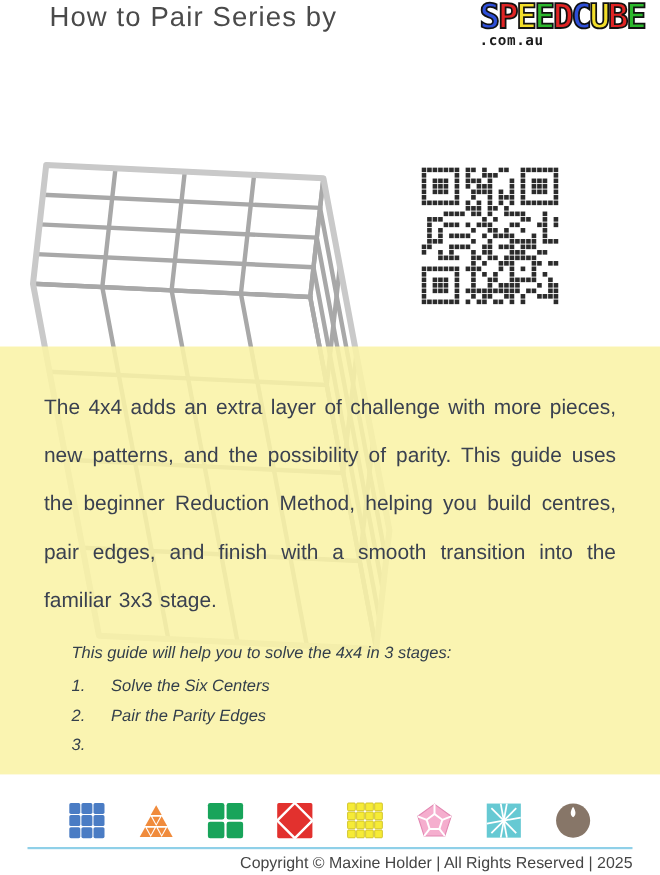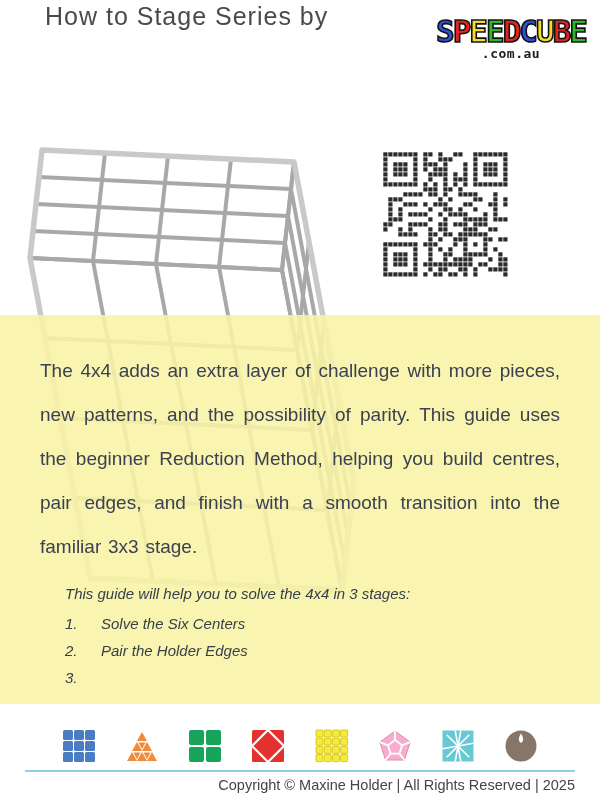--- a/index.html
+++ b/index.html
@@ -2,21 +2,21 @@
 <html><head>
 <meta charset="utf-8">
 <style>
   html,body{margin:0;padding:0;}
   .page{position:relative;width:600px;height:795px;background:#ffffff;overflow:hidden;
         font-family:"Liberation Sans",sans-serif;}
 
   
   .hdr{position:absolute;top:0;left:0;right:0;height:35px;background:#fff;}
   .series{position:absolute;left:45px;top:2px;font-size:25px;font-weight:400;color:#4a4a4a;letter-spacing:1px;}
-  .logo{position:absolute;right:14px;top:16px;text-align:center;line-height:1;}
+  .logo{position:absolute;right:14px;top:0;text-align:left;line-height:1;}
   .logo-letters{font-family:"DejaVu Sans Mono",monospace;font-weight:700;font-size:31px;letter-spacing:-2px;
         -webkit-text-stroke:1.6px #111;}
   .logo-letters span{display:inline-block;}
   .logo-domain{font-family:"DejaVu Sans Mono",monospace;font-weight:700;font-size:13px;color:#1c1c1c;margin-top:0px;letter-spacing:0.5px;}
 
   
   .banner{position:absolute;top:35px;left:0;right:0;height:100px;display:flex;align-items:center;justify-content:center;}
   .banner h1{margin:0;font-size:40px;font-weight:700;color:#ffffff;letter-spacing:2px;
         text-shadow:0 0 1px #d8d8d8,0 2px 2px rgba(160,160,160,.55);}
 
@@ -79,21 +79,21 @@
       <line x1="294" y1="162" x2="282" y2="270" stroke="#a8a8a8" stroke-width="4" stroke-linecap="round"></line>
       <line x1="30" y1="258" x2="282" y2="270" stroke="#a8a8a8" stroke-width="4" stroke-linecap="round"></line>
       <line x1="282" y1="270" x2="342" y2="590" stroke="#a8a8a8" stroke-width="4" stroke-linecap="round"></line>
       <line x1="90" y1="578" x2="342" y2="590" stroke="#a8a8a8" stroke-width="4" stroke-linecap="round"></line>
       <line x1="282" y1="270" x2="342" y2="590" stroke="#a8a8a8" stroke-width="4" stroke-linecap="round"></line>
       <line x1="354" y1="482" x2="342" y2="590" stroke="#a8a8a8" stroke-width="4" stroke-linecap="round"></line>
       <polygon points="42,150 294,162 354,482 342,590 90,578 30,258" fill="none" stroke="#c9c9c9" stroke-width="5.5" stroke-linejoin="round"></polygon>
     </svg>
 
   <div class="hdr">
-    <div class="series">How to Stage Series by</div>
+    <div class="series">How to Pair Series by</div>
     <div class="logo">
       <div class="logo-letters">
         <span style="color: rgb(46, 79, 216);">S</span><span style="color: rgb(224, 36, 36);">P</span><span style="color: rgb(242, 222, 42);">E</span><span style="color: rgb(45, 184, 45);">E</span><span style="color: rgb(224, 36, 36);">D</span><span style="color: rgb(46, 79, 216);">C</span><span style="color: rgb(242, 222, 42);">U</span><span style="color: rgb(224, 36, 36);">B</span><span style="color: rgb(45, 184, 45);">E</span>
       </div>
       <div class="logo-domain">.com.au</div>
     </div>
   </div>
 
 
   <svg id="qr" width="126" height="126">
@@ -421,21 +421,21 @@
   <section class="panel">
     <p class="intro">The 4x4 adds an extra layer of challenge with more pieces, new patterns, and the possibility of parity. This guide uses the beginner Reduction Method, helping you build centres, pair edges, and finish with a smooth transition into the familiar 3x3 stage.</p>
     <div class="stages">
       <p class="lead">This guide will help you to solve the 4x4 in 3 stages:</p>
       <div class="stage-row">
         <span class="num">1.</span>
         <span>Solve the Six Centers</span>
       </div>
       <div class="stage-row">
         <span class="num">2.</span>
-        <span>Pair the Holder Edges</span>
+        <span>Pair the Parity Edges</span>
       </div>
       <div class="stage-row">
         <span class="num">3.</span>
       </div>
     </div>
   </section>
 
   <div class="puzzles">
 
     <svg width="34" height="34" viewBox="0 0 34 34" style="color: rgb(74, 124, 196);">

